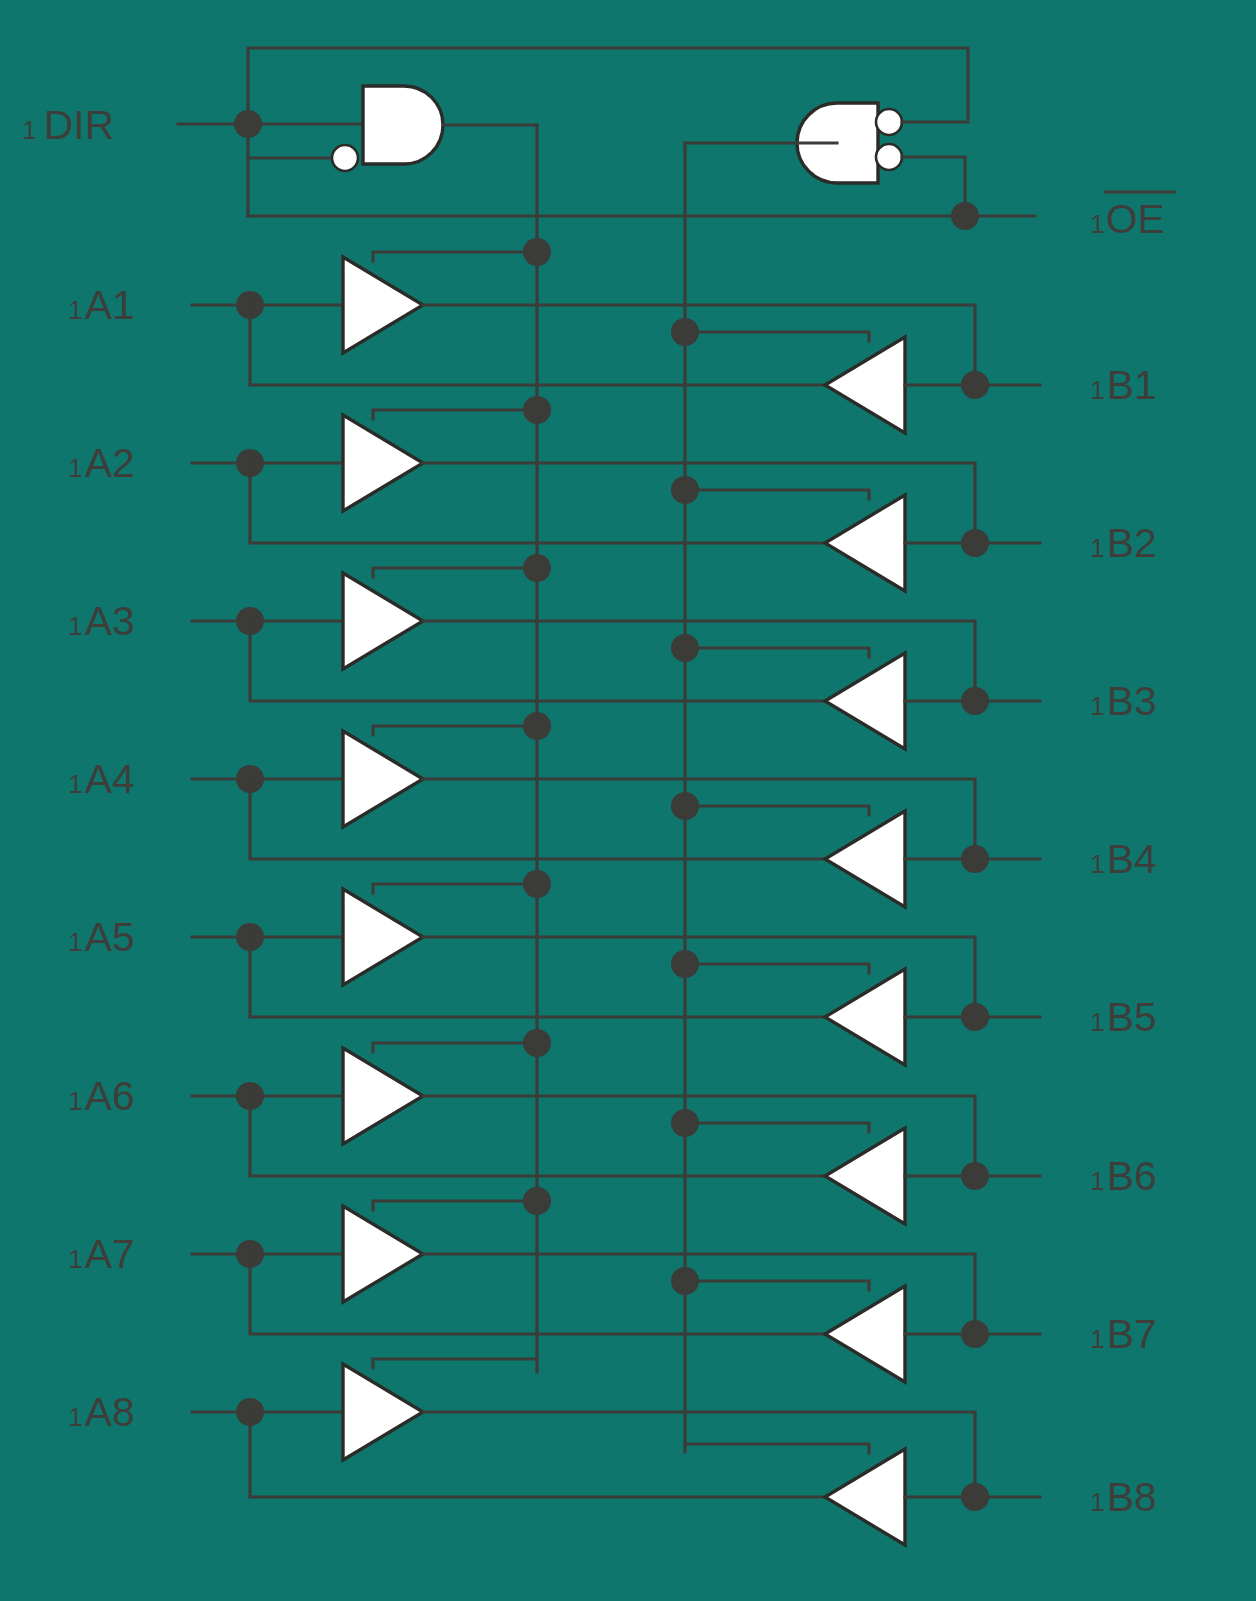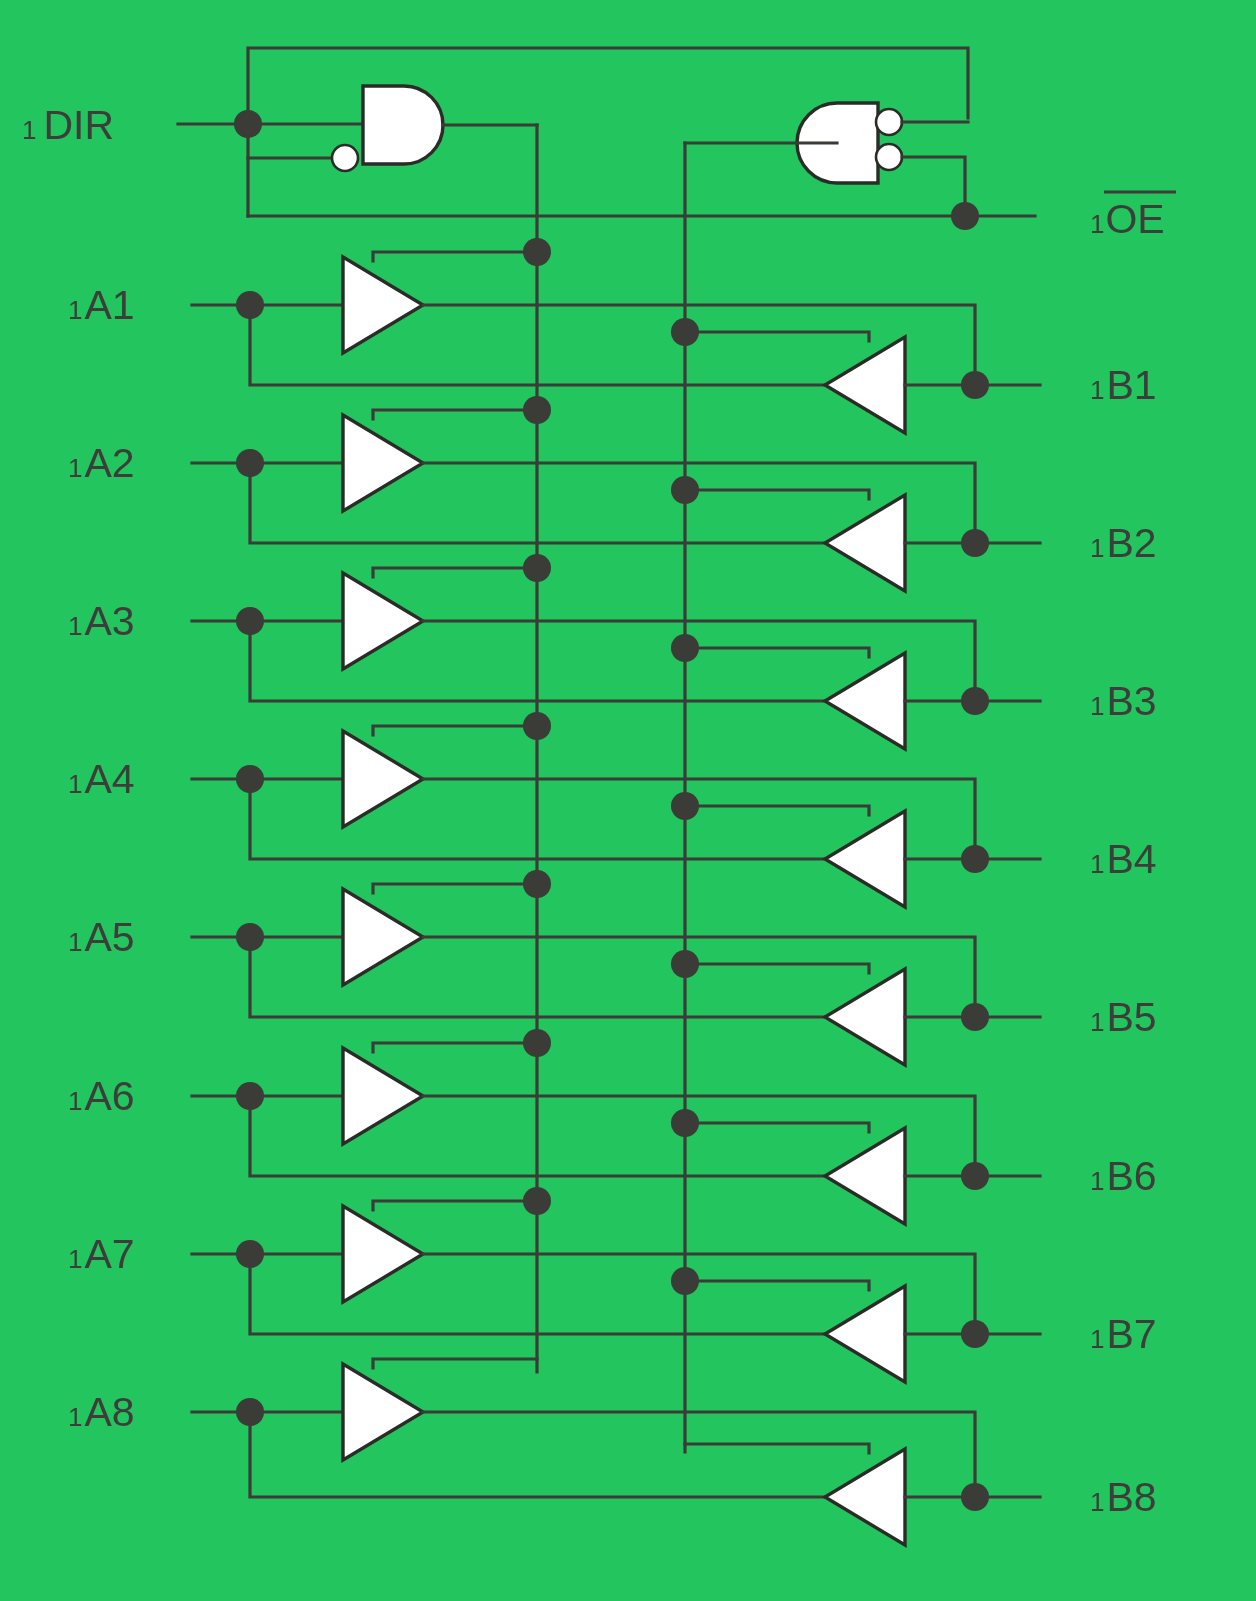--- a/index.html
+++ b/index.html
@@ -1,17 +1,17 @@
 <!DOCTYPE html>
 <html><head>
 <meta charset="utf-8">
 <style>
   html,body{margin:0;padding:0;background:#ffffff;}
   body{width:1256px;height:1601px;overflow:hidden;font-family:"Liberation Sans",sans-serif;}
-  #sheet{position:relative;width:1256px;height:1601px;background:#22c55e;}
+  #sheet{position:relative;width:1256px;height:1601px;background:#0f766e;}
   svg{position:absolute;left:0;top:0;}
   .wire{stroke:#3b3b37;stroke-width:3.2;fill:none;stroke-linecap:square;}
   .gate{stroke:#2b2b28;stroke-width:3.4;fill:#ffffff;}
   .bubble{stroke:#2b2b28;stroke-width:2.6;fill:#ffffff;}
   .dot{fill:#3b3b37;}
   .lbl{fill:#3d3d3a;font-family:"Liberation Sans",sans-serif;font-size:41px;}
   .lbl .pre{font-size:26px;}
   .ovl{stroke:#3d3d3a;stroke-width:3;}
 </style>
 </head>

